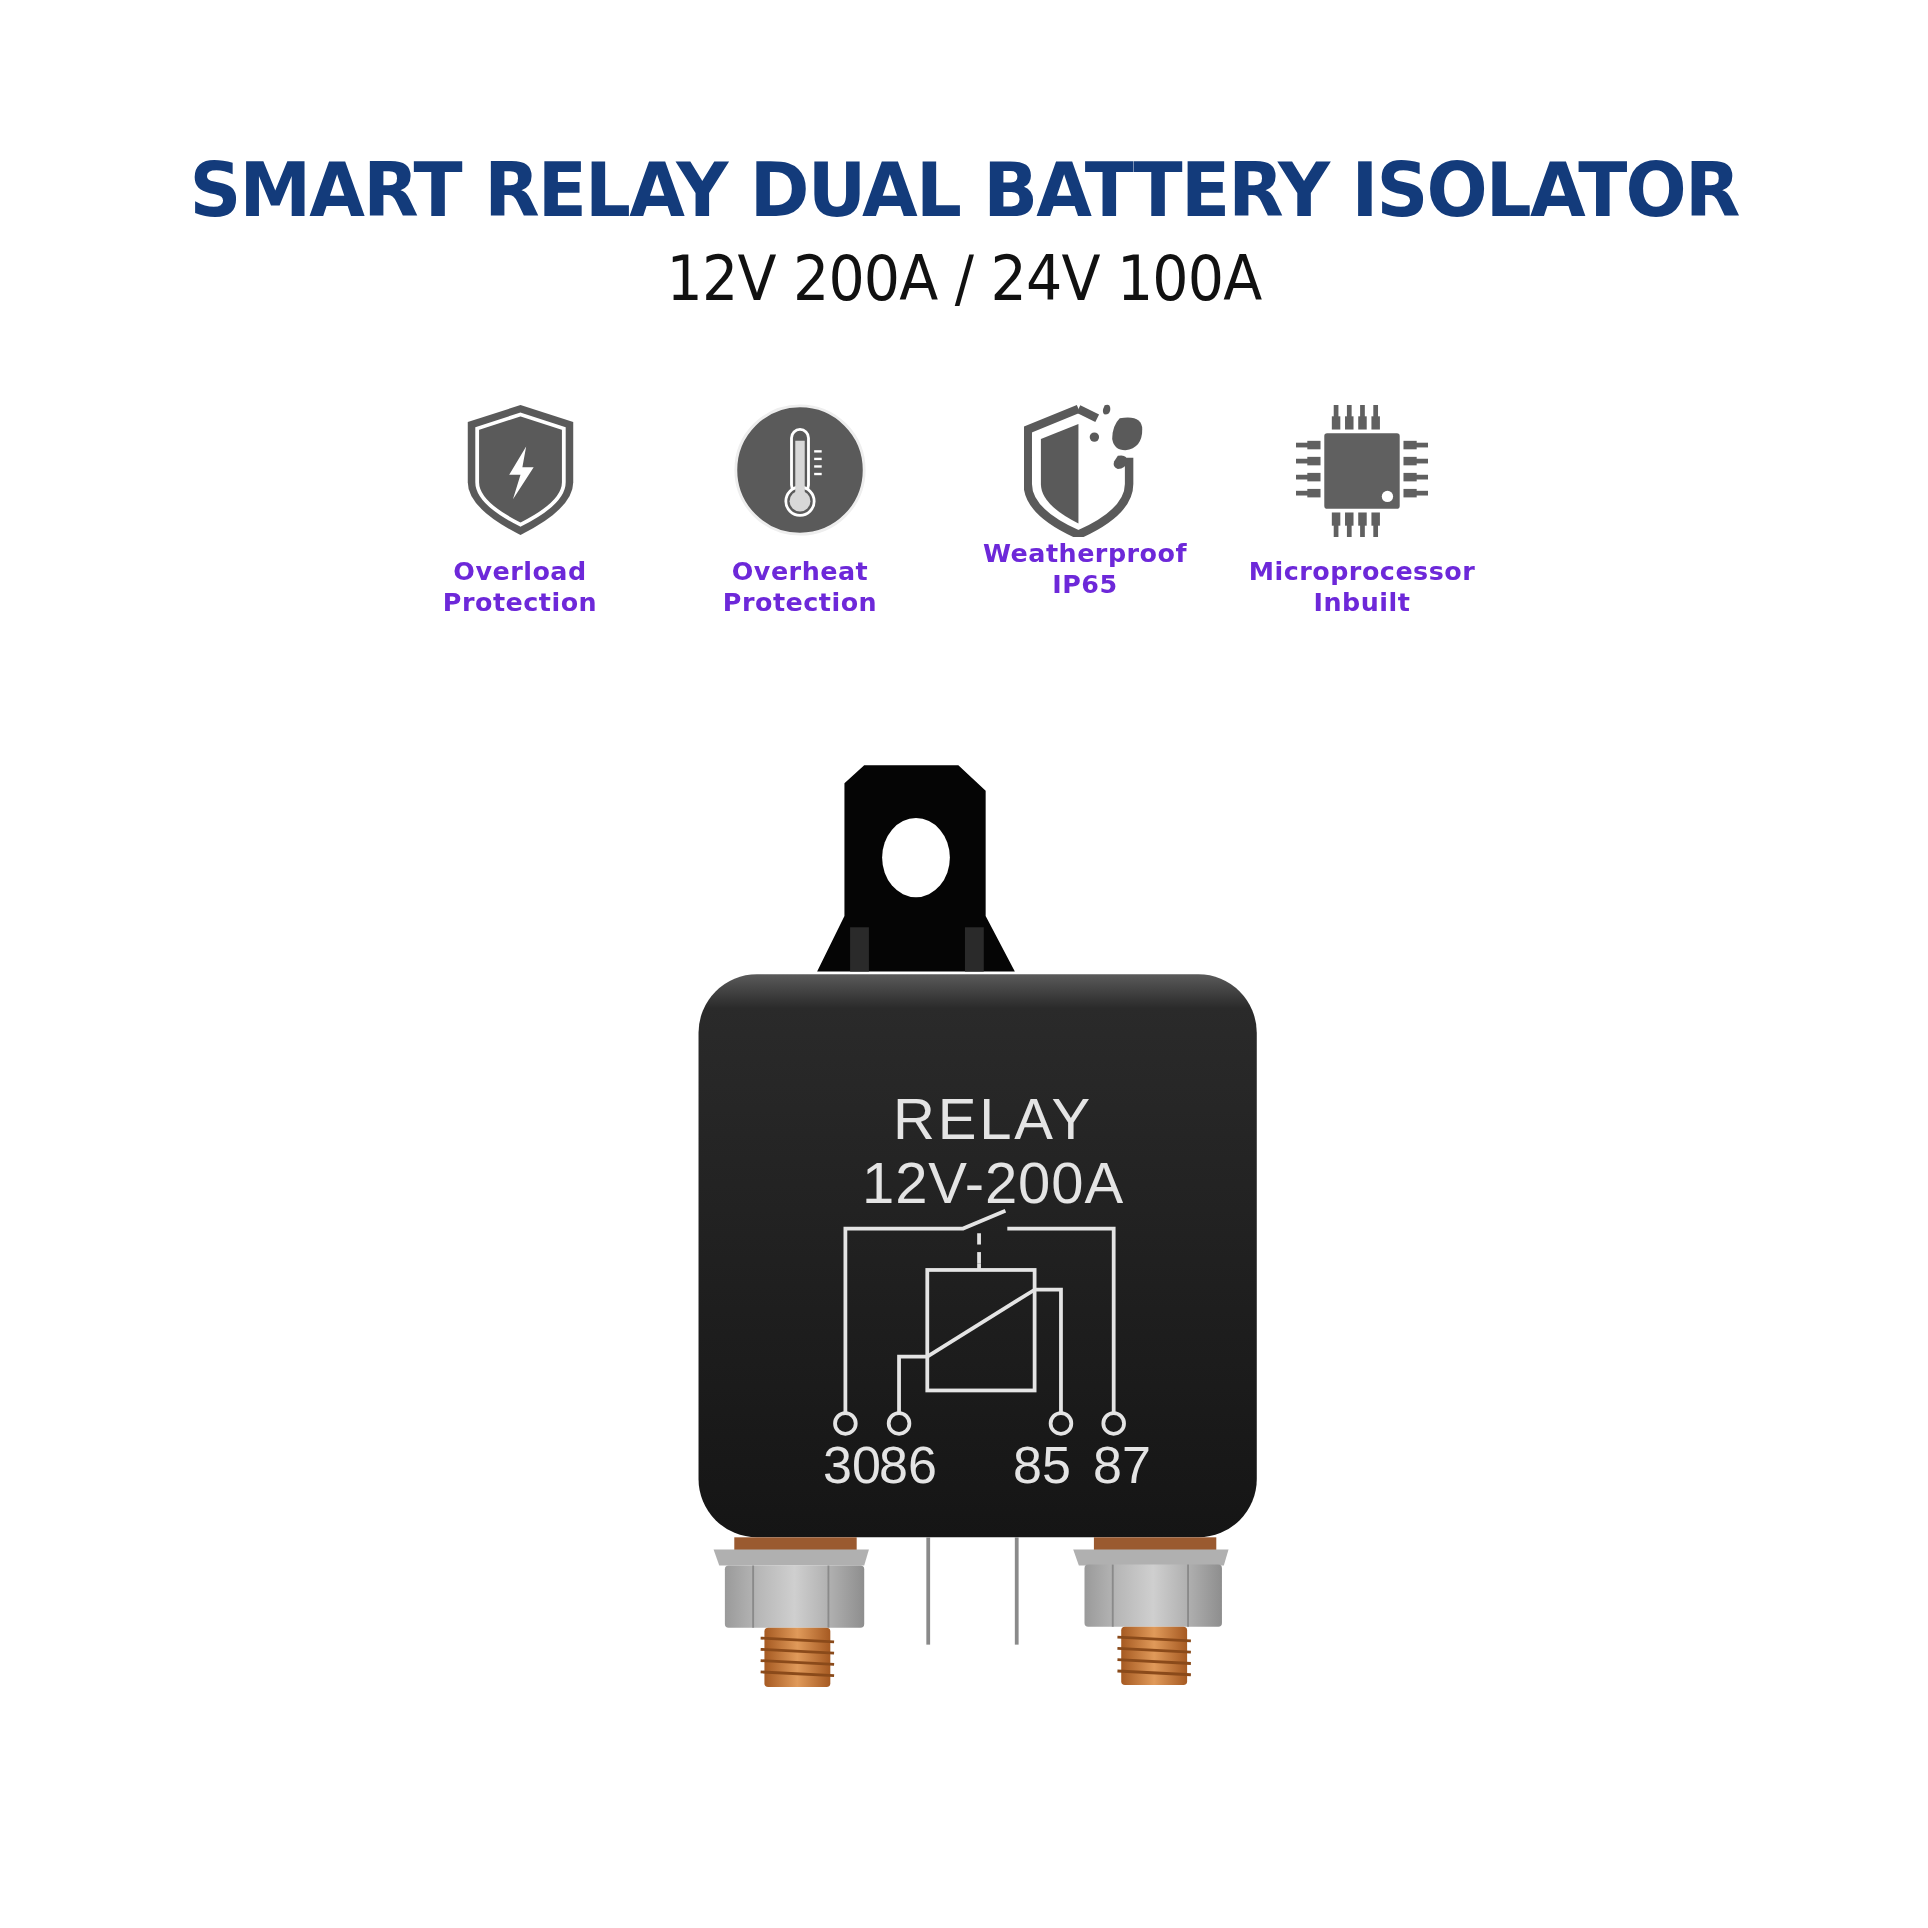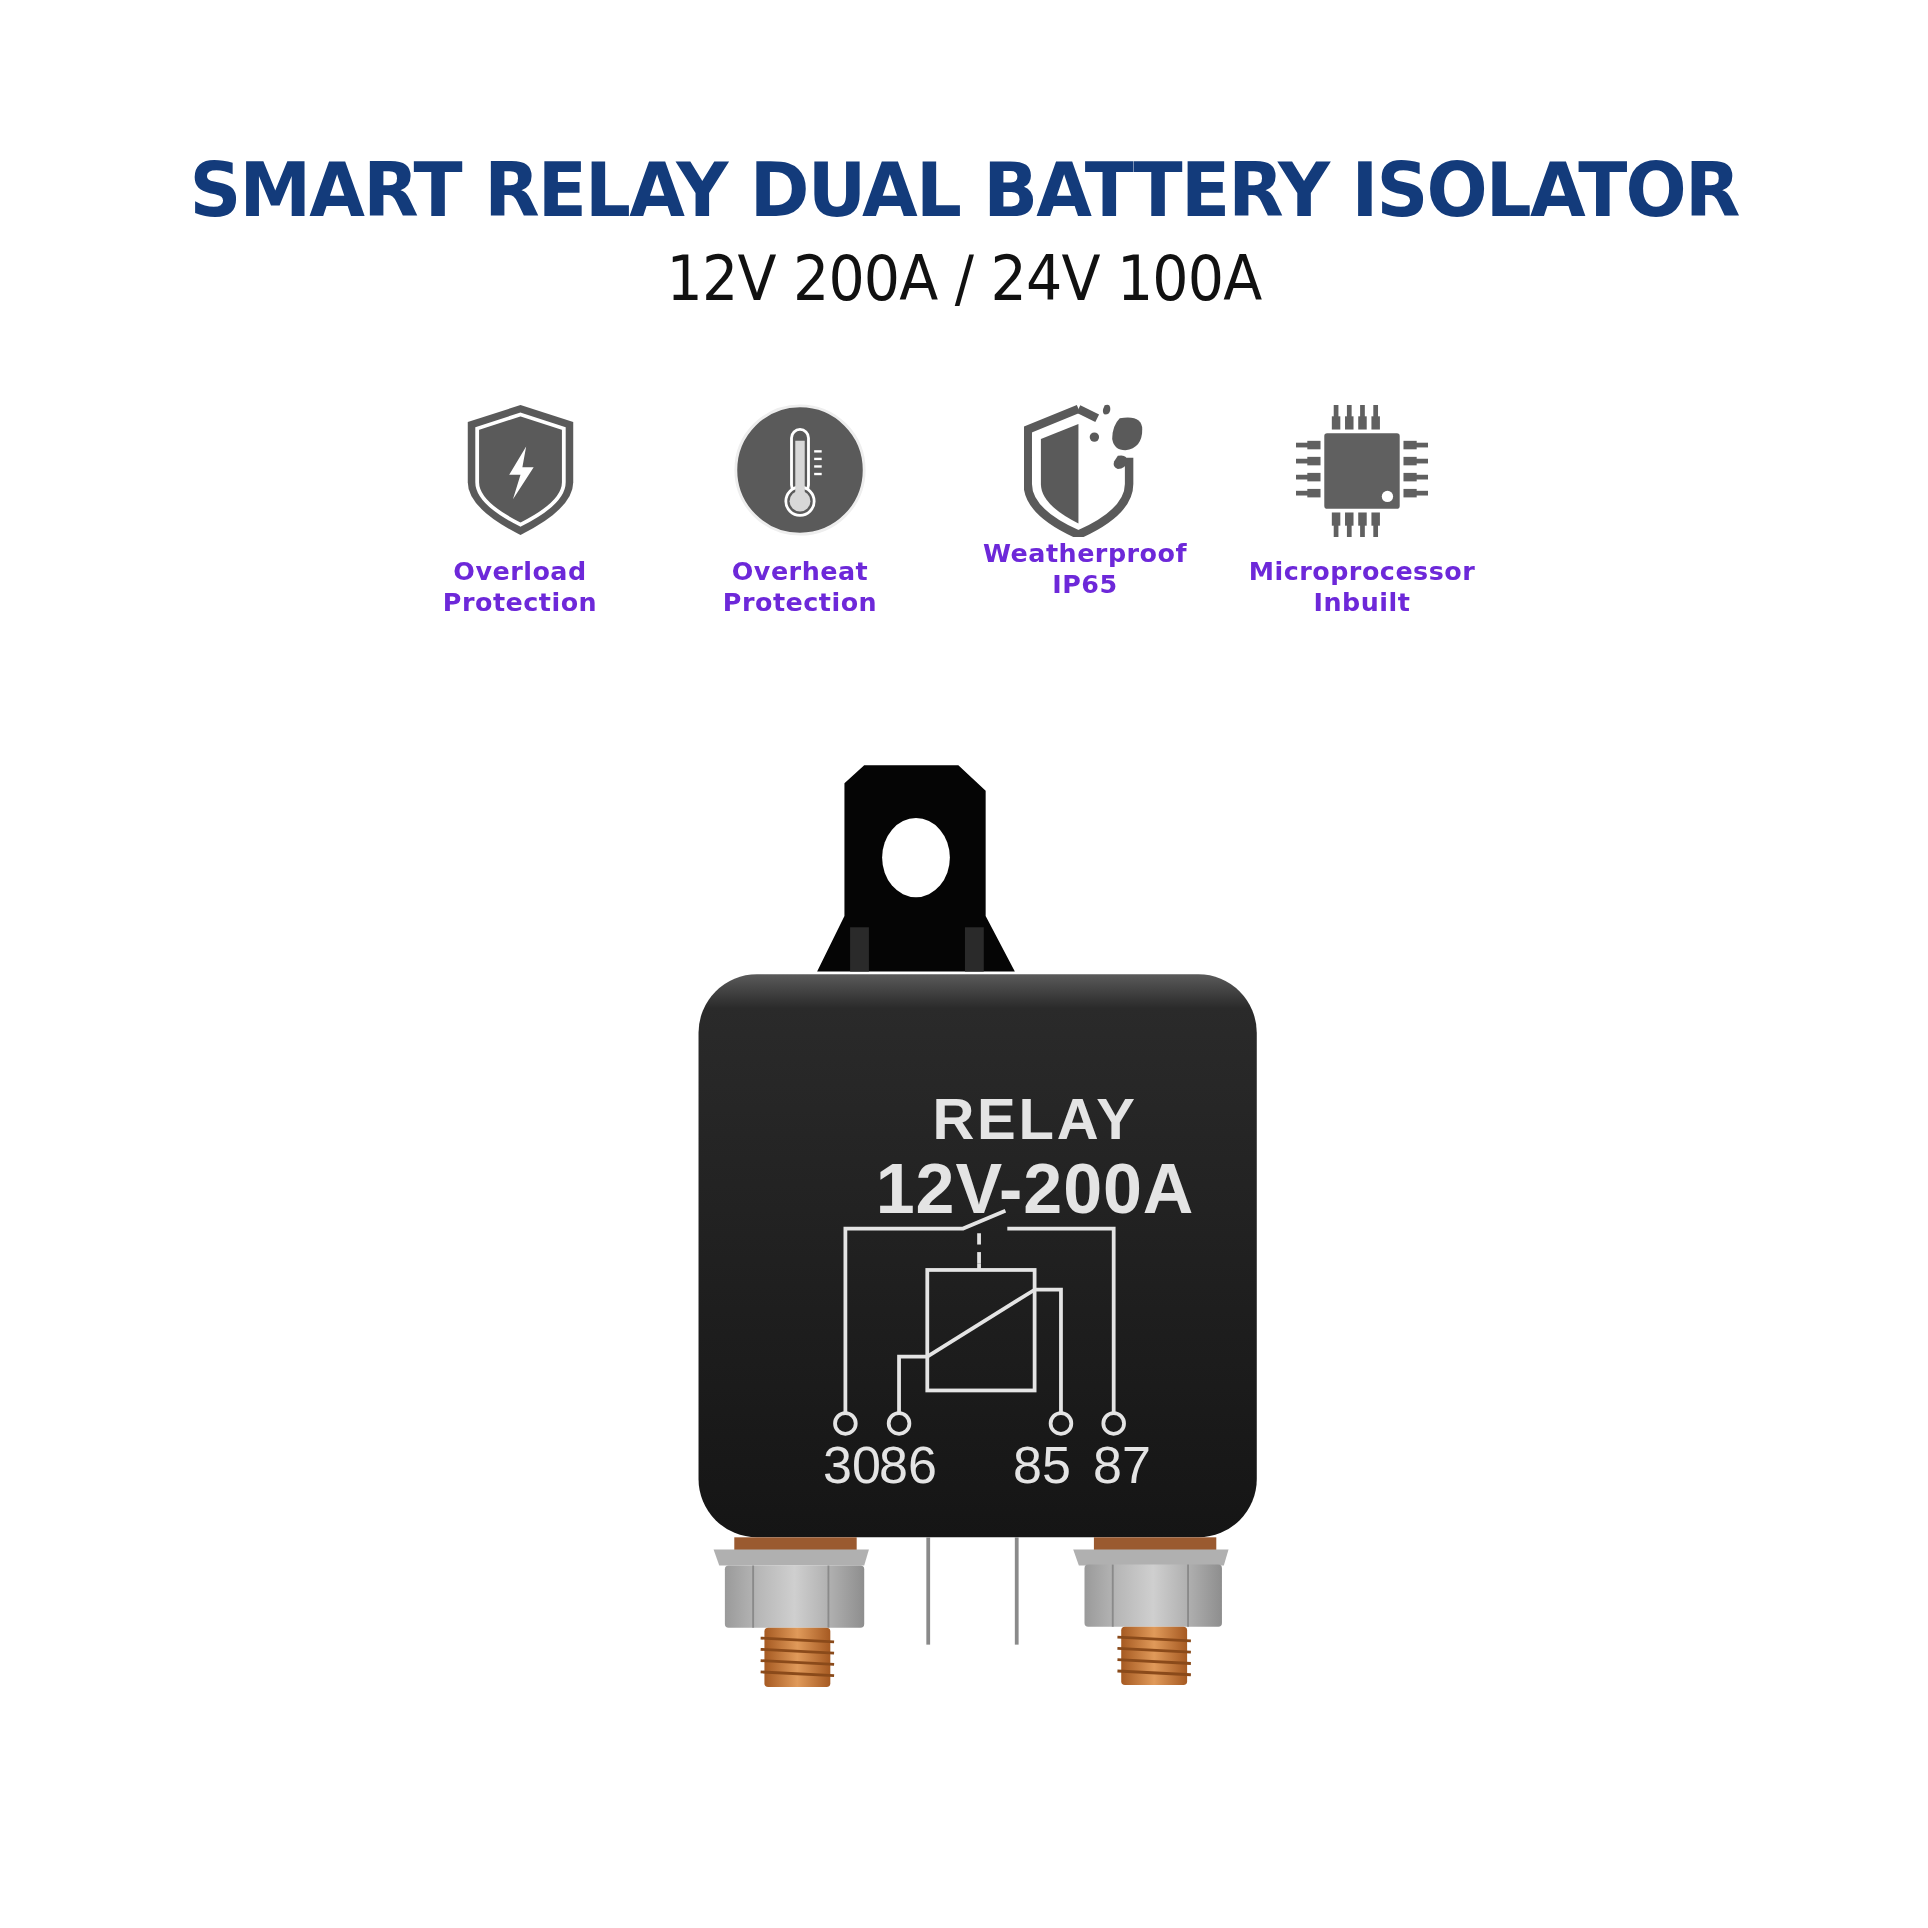--- a/index.html
+++ b/index.html
@@ -3,23 +3,23 @@
 <meta charset="utf-8">
 <style>
   html,body{margin:0;padding:0;background:#ffffff;}
   body{width:1928px;height:1928px;position:relative;overflow:hidden;font-family:"DejaVu Sans","Liberation Sans",sans-serif;}
   .title{position:absolute;left:0;width:1928px;top:143px;text-align:center;font-family:"DejaVu Sans",sans-serif;font-weight:bold;font-size:75px;letter-spacing:-1.9px;color:#133b7b;line-height:94px;white-space:nowrap;transform:scaleX(0.96);transform-origin:964px 0;}
   .subtitle{position:absolute;left:0;width:1928px;top:241px;text-align:center;font-family:"DejaVu Sans",sans-serif;font-size:62px;color:#111111;line-height:75px;white-space:nowrap;letter-spacing:-0.9px;transform:scaleX(0.92);transform-origin:964px 0;}
   .feature{position:absolute;width:282px;text-align:center;}
   .feature svg{display:block;margin:0 auto;}
   .flabel{font-family:"DejaVu Sans",sans-serif;font-weight:bold;font-size:25.4px;line-height:31px;color:#6d28d9;margin-top:0;letter-spacing:0.5px;}
   .relay-wrap{position:absolute;left:0;top:0;width:1928px;height:1928px;}
-  .relay-text{position:absolute;left:699px;width:672px;text-align:center;font-family:"Liberation Sans",sans-serif;color:#e4e4e4;line-height:1;font-weight:bold;}
+  .relay-text{position:absolute;left:657px;width:672px;text-align:center;font-family:"Liberation Sans",sans-serif;color:#e4e4e4;line-height:1;}
   .relay-name{top:1090px;font-size:58px;letter-spacing:2.8px;}
-  .relay-rating{top:1154px;font-size:70px;letter-spacing:0.9px;}
+  .relay-rating{top:1154px;font-size:58px;letter-spacing:0.9px;}
   .term{position:absolute;font-family:"Liberation Sans",sans-serif;color:#e4e4e4;font-size:52px;line-height:1;top:1439px;}
 </style>
 </head>
 <body>
 
 <div class="title">SMART RELAY DUAL BATTERY ISOLATOR</div>
 <div class="subtitle">12V 200A / 24V 100A</div>
 
 <div class="feature" style="left:379px;top:403px;">
   <svg width="113" height="134" viewBox="0 0 120 142">

